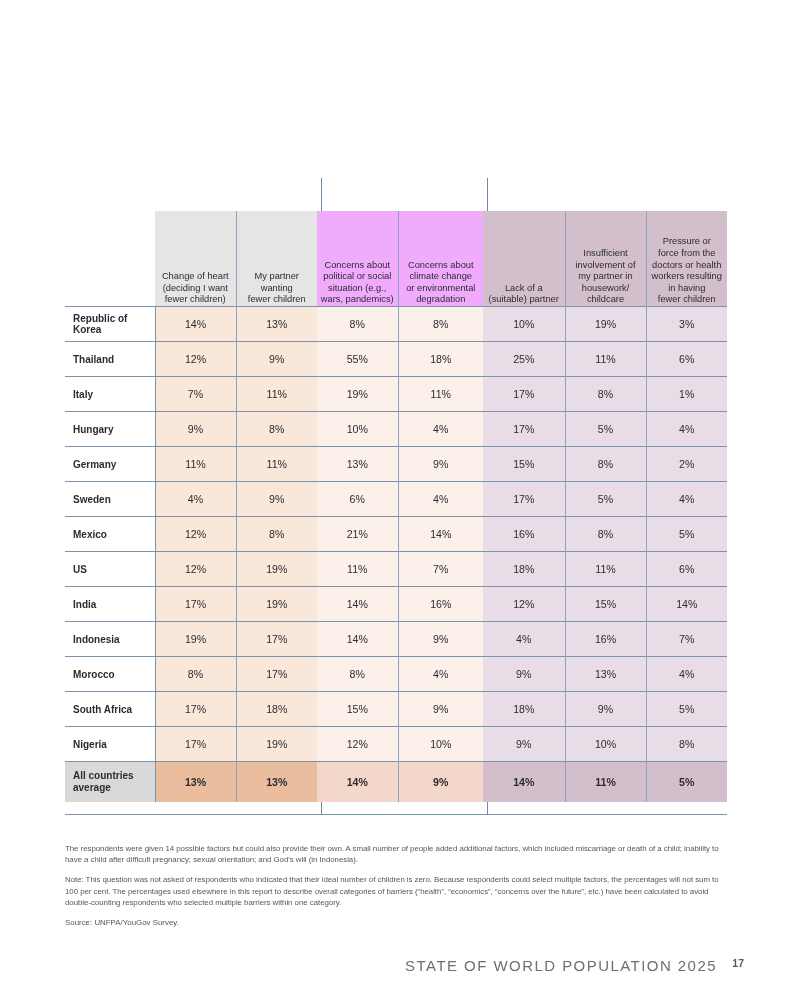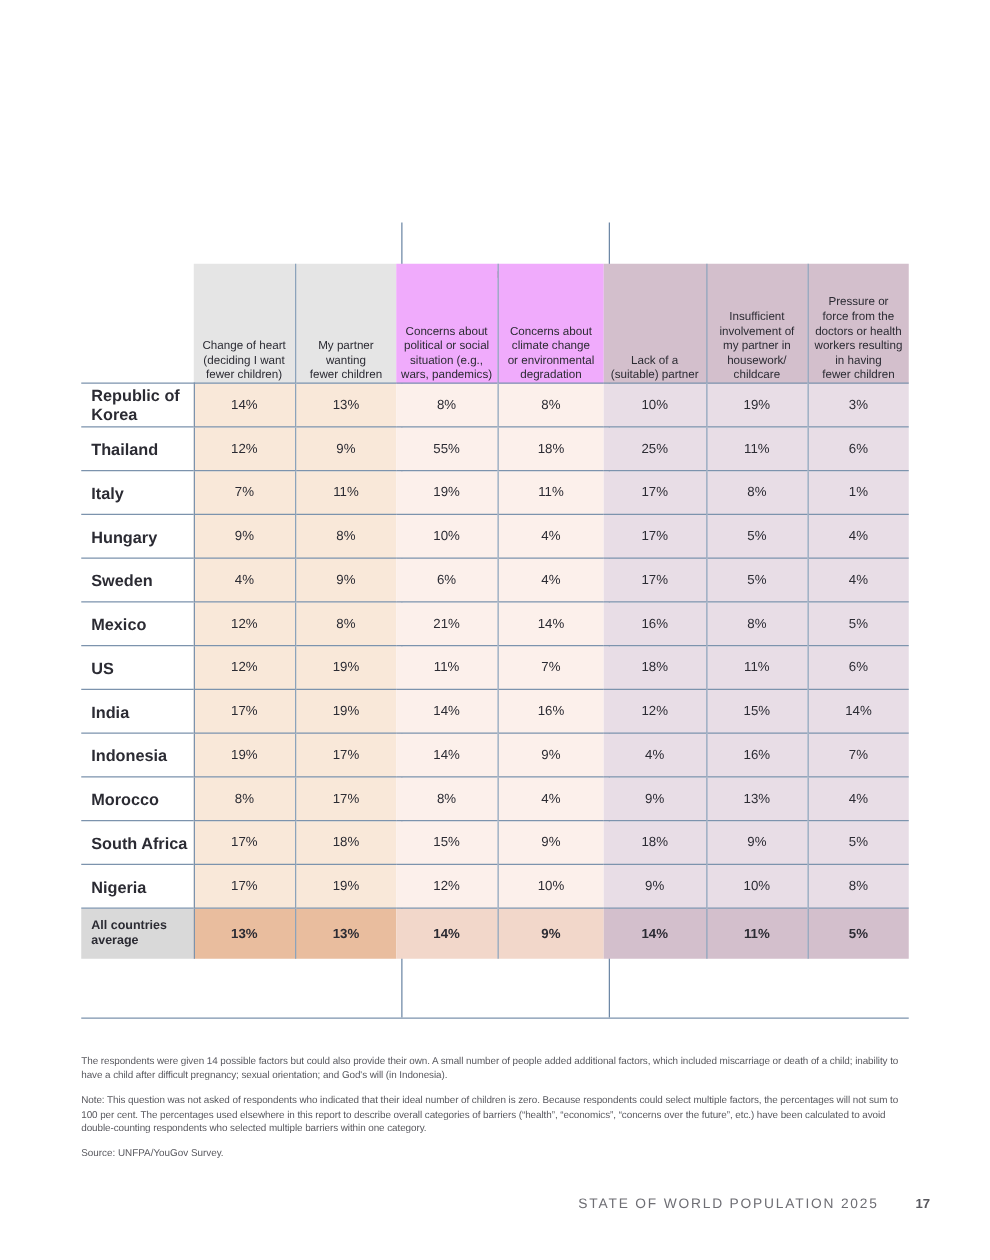--- a/index.html
+++ b/index.html
@@ -106,21 +106,21 @@
     height: 34px;
     text-align: center;
     font-size: 10.6px;
     color: #2b2b33;
     border-top: 1.2px solid #7c93ad;
     border-right: 1px solid #8ca3bb;
   }
   .row td.cell-label {
     text-align: left;
     padding-left: 8px;
-    font-size: 13px;
+    font-size: 10px;
     font-weight: bold;
     background: #ffffff;
     border-right: 1.2px solid #7c93ad;
   }
   .row td.g-desires  { background: #f9e8d9; }
   .row td.g-concerns { background: #fcf0eb; }
   .row td.g-other    { background: #e8dde6; }
   .row td.last-of-group { border-right: none; }
   .row td.very-last { border-right: none; }
 
@@ -177,23 +177,23 @@
   
   .footer {
     position: absolute;
     left: 0;
     top: 957px;
     width: 792px;
     height: 20px;
   }
   .footer-title {
     position: absolute;
-    right: 89px;
+    right: 75px;
     top: 0;
-    font-size: 11px;
+    font-size: 15px;
     letter-spacing: 1.45px;
     color: #6e6e74;
   }
   .footer-page {
     position: absolute;
     right: 48px;
     top: 0;
     font-size: 10.5px;
     font-weight: bold;
     color: #58585e;
@@ -311,20 +311,30 @@
           <td class="cell-label">Hungary</td>
           <td class="g-desires">9%</td>
           <td class="g-desires last-of-group">8%</td>
           <td class="g-concerns">10%</td>
           <td class="g-concerns last-of-group">4%</td>
           <td class="g-other">17%</td>
           <td class="g-other">5%</td>
           <td class="g-other very-last">4%</td>
         </tr>
         <tr class="row">
+          <td class="cell-label">Germany</td>
+          <td class="g-desires">11%</td>
+          <td class="g-desires last-of-group">11%</td>
+          <td class="g-concerns">13%</td>
+          <td class="g-concerns last-of-group">9%</td>
+          <td class="g-other">15%</td>
+          <td class="g-other">8%</td>
+          <td class="g-other very-last">2%</td>
+        </tr>
+        <tr class="row">
           <td class="cell-label">Sweden</td>
           <td class="g-desires">4%</td>
           <td class="g-desires last-of-group">9%</td>
           <td class="g-concerns">6%</td>
           <td class="g-concerns last-of-group">4%</td>
           <td class="g-other">17%</td>
           <td class="g-other">5%</td>
           <td class="g-other very-last">4%</td>
         </tr>
         <tr class="row">

